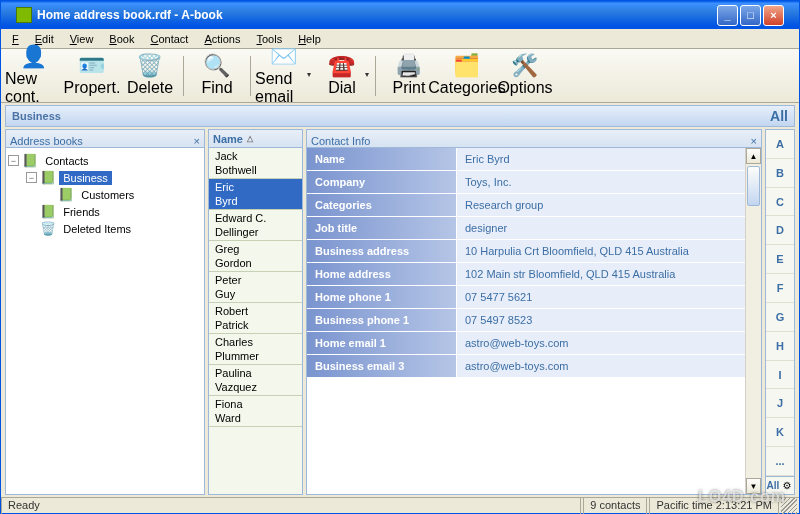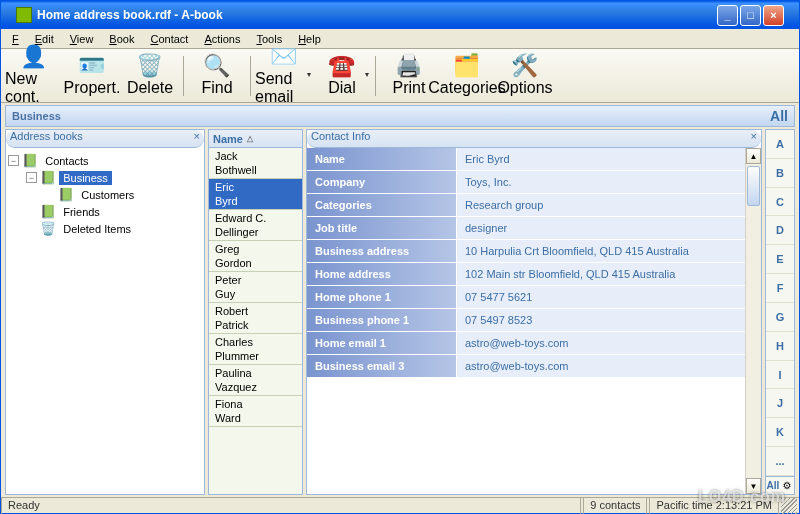--- a/index.html
+++ b/index.html
@@ -25,21 +25,21 @@
 .tsep { width: 1px; height: 40px; background: #aca899; margin: 0 4px; }
 .tbtn .dd { position: absolute; right: 2px; top: 18px; font-size: 8px; color: #333; }
 
 .topstrip { height: 22px; background: linear-gradient(#e6effb,#c3d6f0); border: 1px solid #9db8d9; margin: 2px 4px 2px 4px; display: flex; align-items: center; padding: 0 6px; color: #3b6ea5; }
 .topstrip .crumb { font-weight: bold; flex: 1; color: #4a73a5; }
 .topstrip .all { font-weight: bold; color: #3b6ea5; font-size: 14px; }
 
 .main { flex: 1; display: flex; overflow: hidden; margin: 0 4px 2px 4px; }
 
 .treepanel { width: 200px; background: #fff; border: 1px solid #9db8d9; display: flex; flex-direction: column; }
-.panelhdr { height: 18px; background: linear-gradient(#e8eef7,#d7e3f2); border-bottom: 1px solid #9db8d9; display: flex; align-items: flex-start; padding: 0 4px; color: #3b6ea5; border-radius: 9px; }
+.panelhdr { height: 18px; background: linear-gradient(#e8eef7,#d7e3f2); border-bottom: 1px solid #9db8d9; display: flex; align-items: flex-end; padding: 0 4px; color: #3b6ea5; }
 .panelhdr .txt { flex: 1; }
 .panelhdr .cx { cursor: default; }
 .tree { padding: 4px 2px; }
 .tnode { display: flex; align-items: center; gap: 3px; padding: 1px 0; cursor: default; }
 .tnode .exp { width: 11px; height: 11px; border: 1px solid #999; background: #fff; display: flex; align-items: center; justify-content: center; font-size: 9px; color: #666; }
 .tnode .ico { font-size: 13px; }
 .tnode .lbl { padding: 1px 4px; }
 .tnode.sel .lbl { background: #316ac5; color: #fff; }
 
 .namepanel { width: 95px; background: #f4f7ec; border: 1px solid #9db8d9; margin-left: 3px; display: flex; flex-direction: column; }

